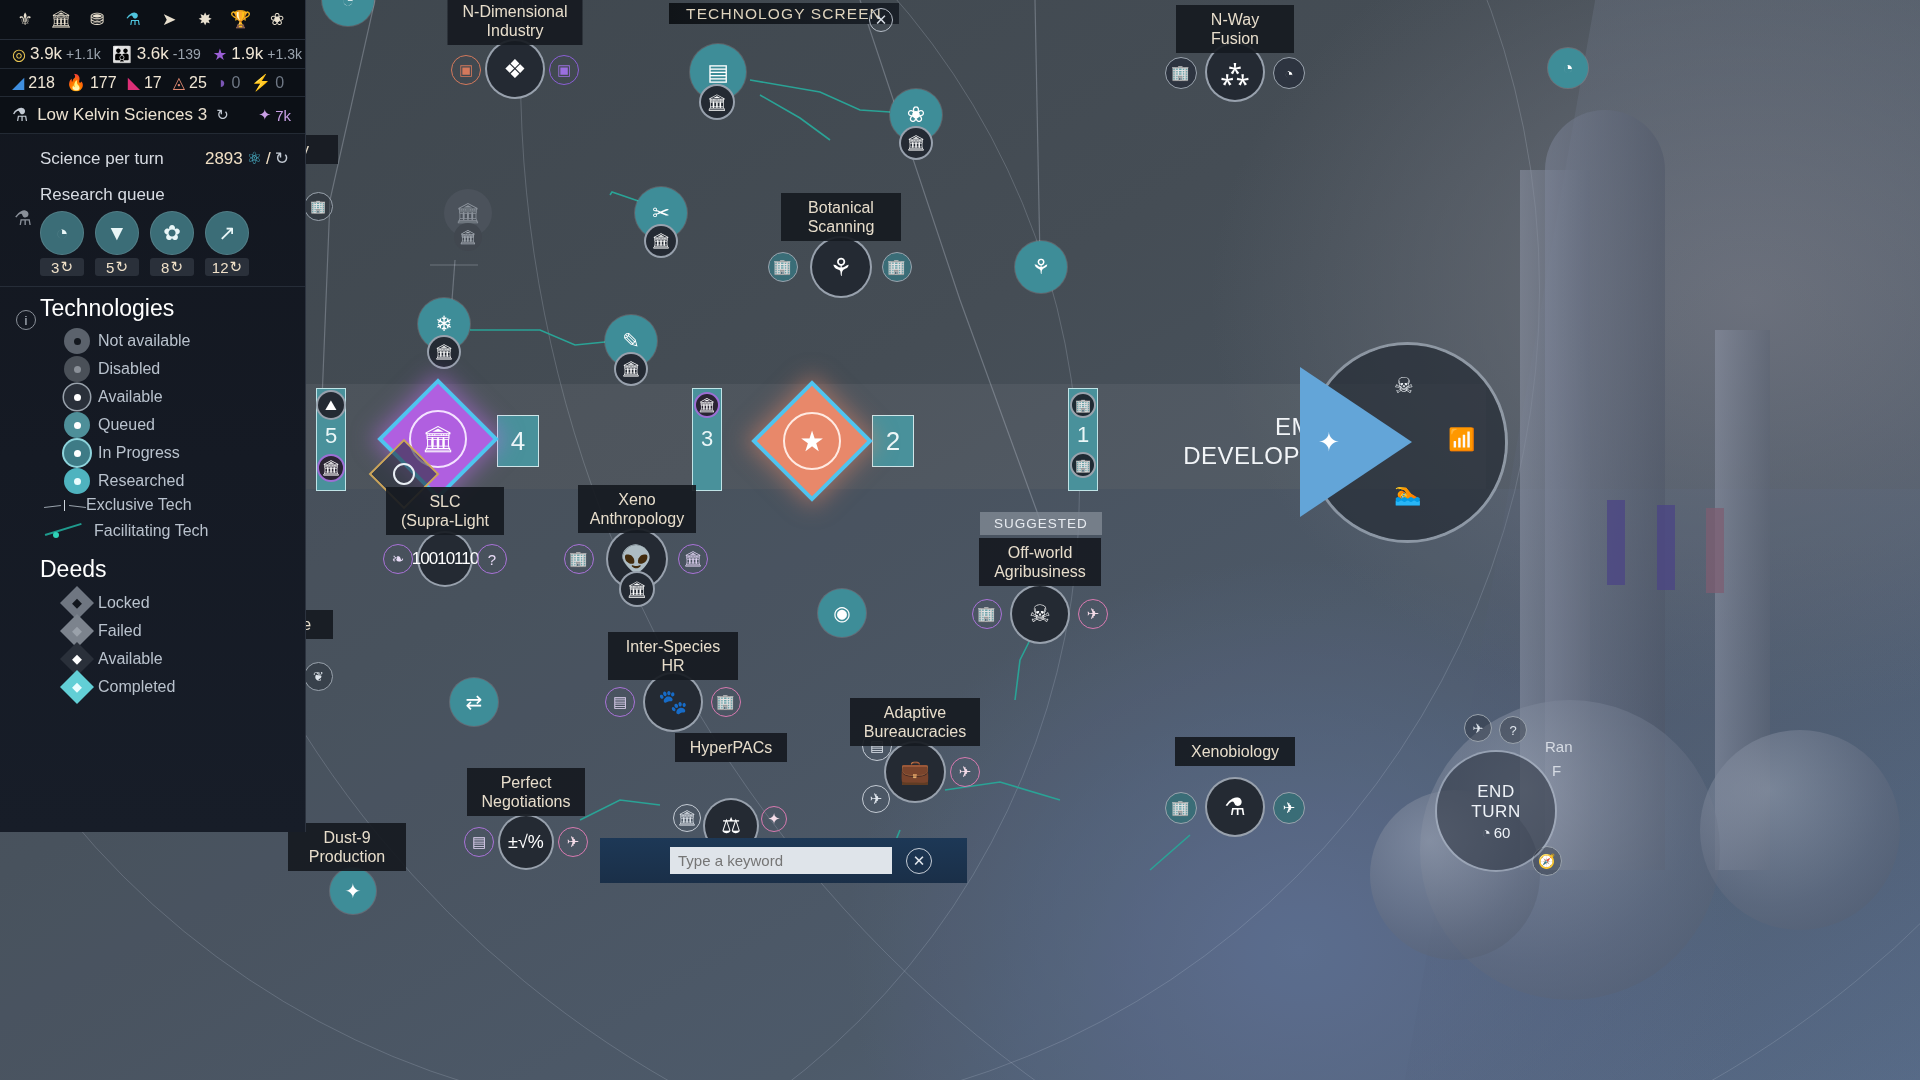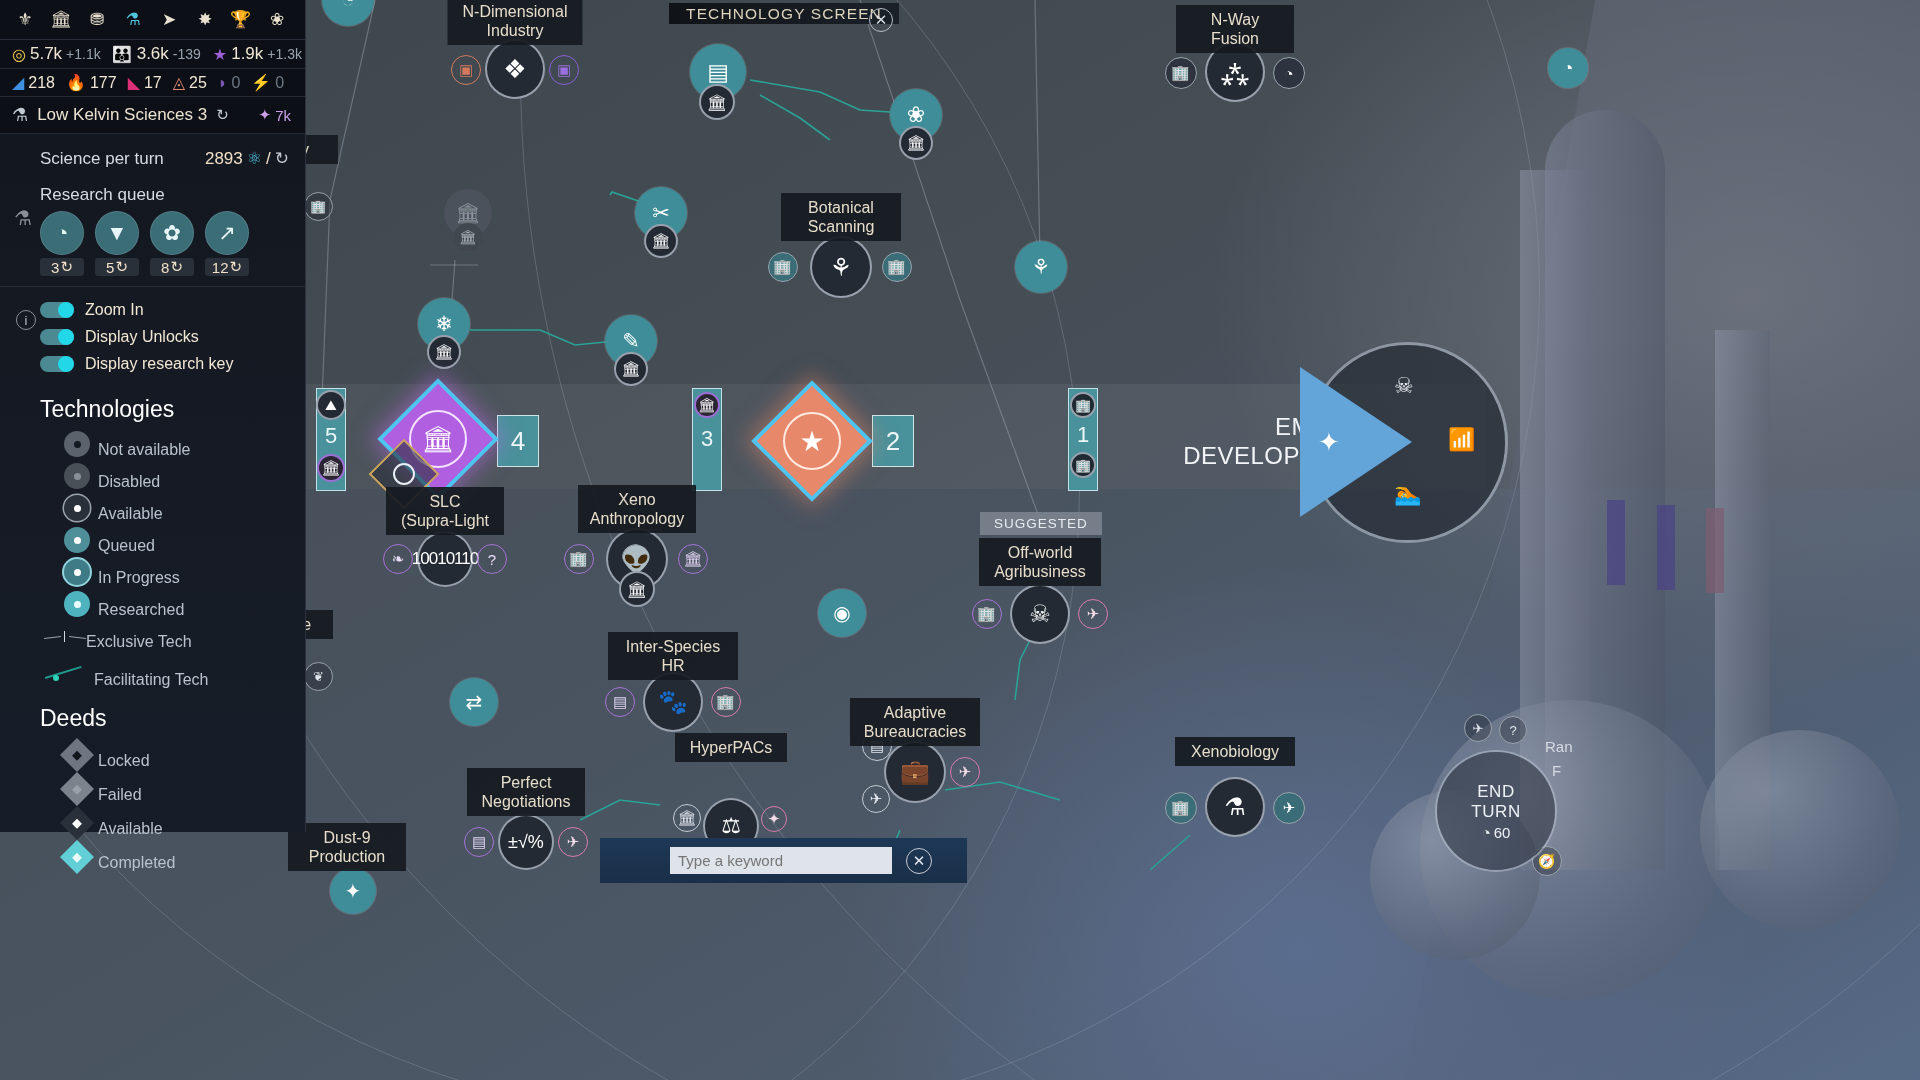--- a/index.html
+++ b/index.html
@@ -71,21 +71,21 @@
   #toggles { padding:14px 0 6px 40px; }
   .tgRow { display:flex; align-items:center; gap:11px; margin-bottom:9px; }
   .tg { width:34px; height:16px; border-radius:9px; background:#4b8a93; position:relative; }
   .tg:after { content:''; position:absolute; right:0; top:0; width:16px; height:16px;
     border-radius:50%; background:#22d7e8; }
   .tgLbl { font-size:16px; color:#f2e7d4; }
 
   .secTitle { padding:8px 0 4px 40px; font-size:23px; color:#ffffff; font-weight:300; }
   .keyRow { display:flex; align-items:center; gap:0; padding-left:56px; margin:2px 0; }
   .keyRow .kicon { width:42px; display:flex; align-items:center; justify-content:center; }
-  .keyRow .klbl { font-size:16px; color:#b9c2cd;margin-top:12px; }
+  .keyRow .klbl { font-size:16px; color:#b9c2cd; }
   .dotOuter { width:26px; height:26px; border-radius:50%; display:flex;
     align-items:center; justify-content:center; }
   .dotIn { width:7px; height:7px; border-radius:50%; }
 
   .lineEx { width:42px; height:14px; position:relative; }
   .lineEx:before { content:''; position:absolute; left:0; top:8px; width:17px; height:1px;
     background:#9aa3ad; transform:rotate(-7deg); }
   .lineEx:after { content:''; position:absolute; right:0; top:8px; width:17px; height:1px;
     background:#9aa3ad; transform:rotate(7deg); }
   .lineExBar { position:absolute; left:20px; top:2px; width:1px; height:11px; background:#cfd6de; }
@@ -447,21 +447,21 @@
       <div class="ti" style="color:#4fc4dd;">⚗</div>
       <div class="ti">➤</div>
       <div class="ti">✸</div>
       <div class="ti">🏆</div>
       <div class="ti">❀</div>
     </div>
 
     <div id="resRow1">
       <div class="res">
         <span class="g" style="color:#e8c552;">◎</span>
-        <span>5.7k</span>
+        <span>3.9k</span>
         <span class="dlt pos">+1.1k</span>
       </div>
       <div class="res">
         <span class="g" style="color:#d6dce4;">👪</span>
         <span>3.6k</span>
         <span class="dlt neg">-139</span>
       </div>
       <div class="res">
         <span class="g" style="color:#9b5fd6;">★</span>
         <span>1.9k</span>
@@ -543,34 +543,20 @@
         <div class="rq">
           <div class="bubble">↗</div>
           <div class="turns">
             <span>12</span>
               <span>↻</span>
             </div>
         </div>
       </div>
     </div>
 
-    <div id="toggles">
-      <div class="tgRow">
-        <div class="tg"></div>
-        <div class="tgLbl">Zoom In</div>
-      </div>
-      <div class="tgRow">
-        <div class="tg"></div>
-        <div class="tgLbl">Display Unlocks</div>
-      </div>
-      <div class="tgRow">
-        <div class="tg"></div>
-        <div class="tgLbl">Display research key</div>
-      </div>
-    </div>
 
     <div class="secTitle">Technologies</div>
     <div>
       <div class="keyRow">
         <div class="kicon">
           <div class="dotOuter" style="background:#5b626c;">
               <div class="dotIn" style="background:#14181f;"></div>
             </div>
           </div>
         <div class="klbl">Not available</div>

